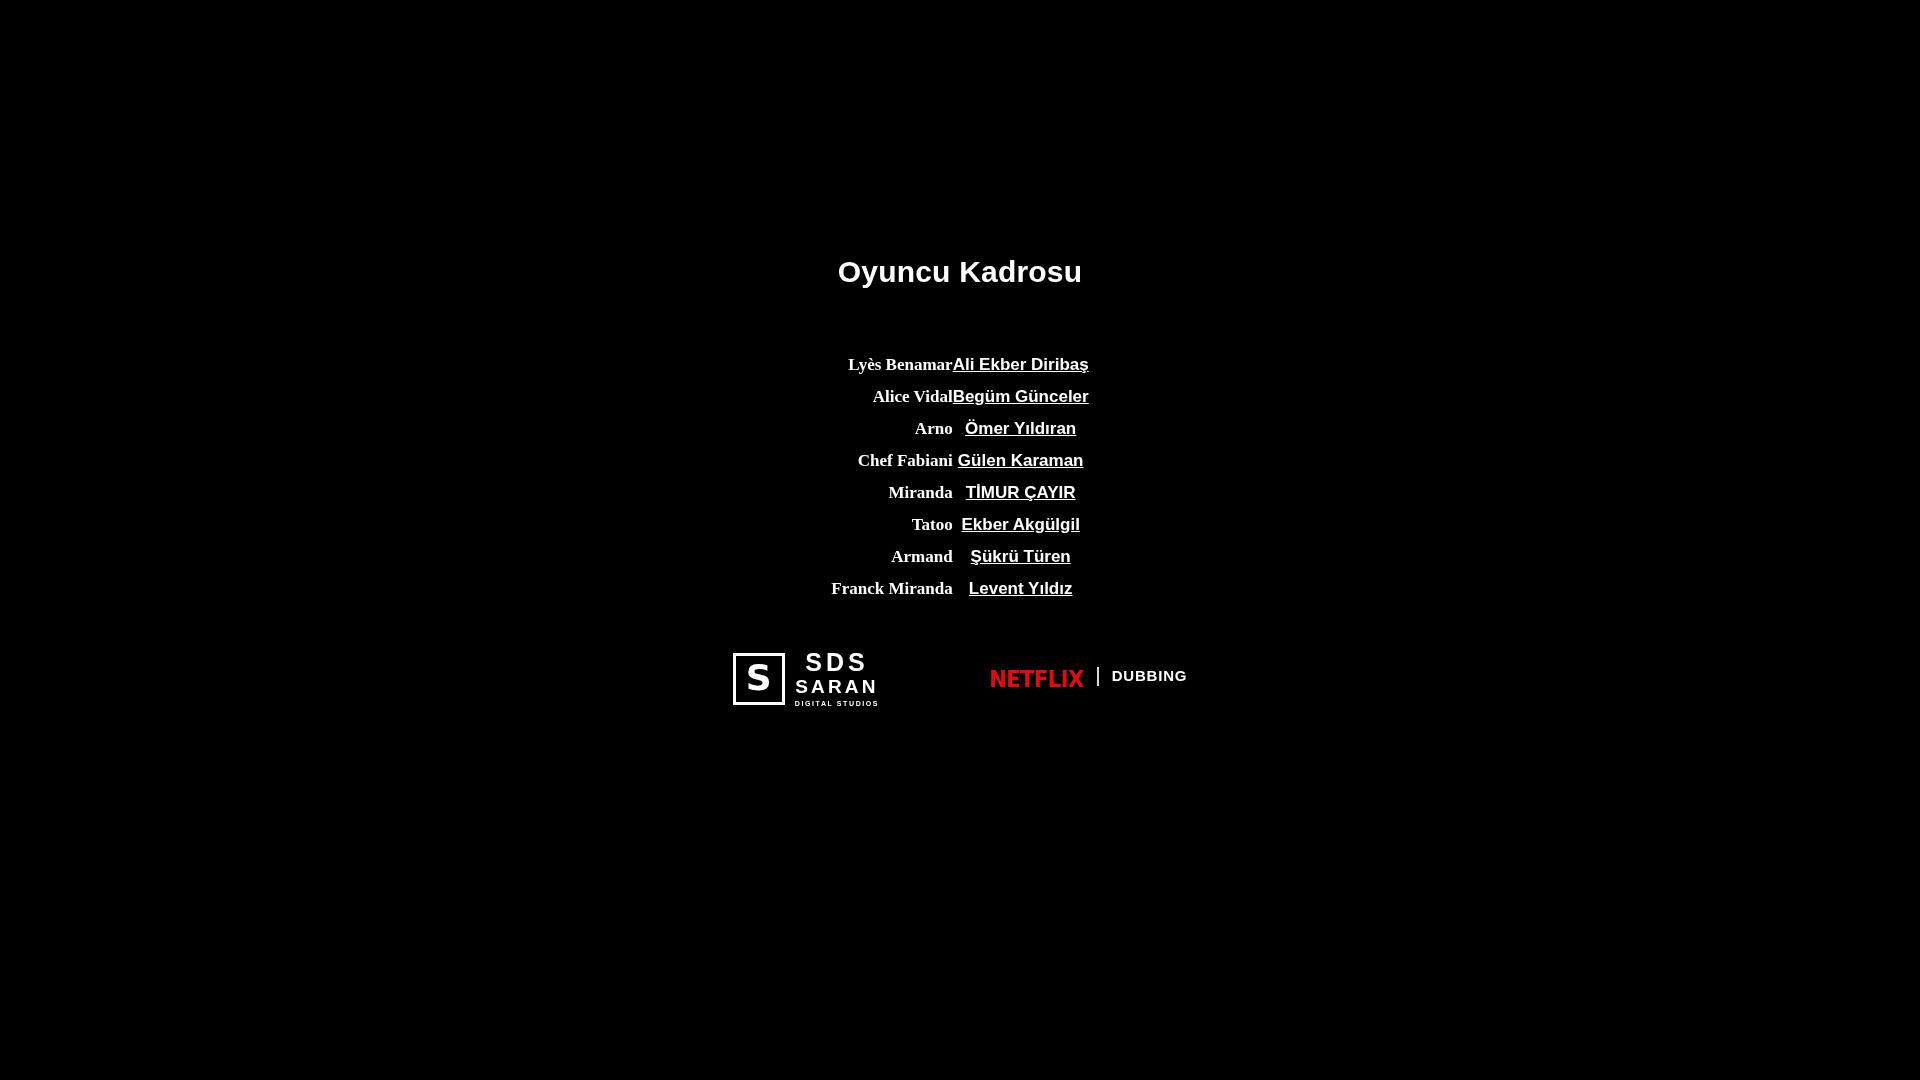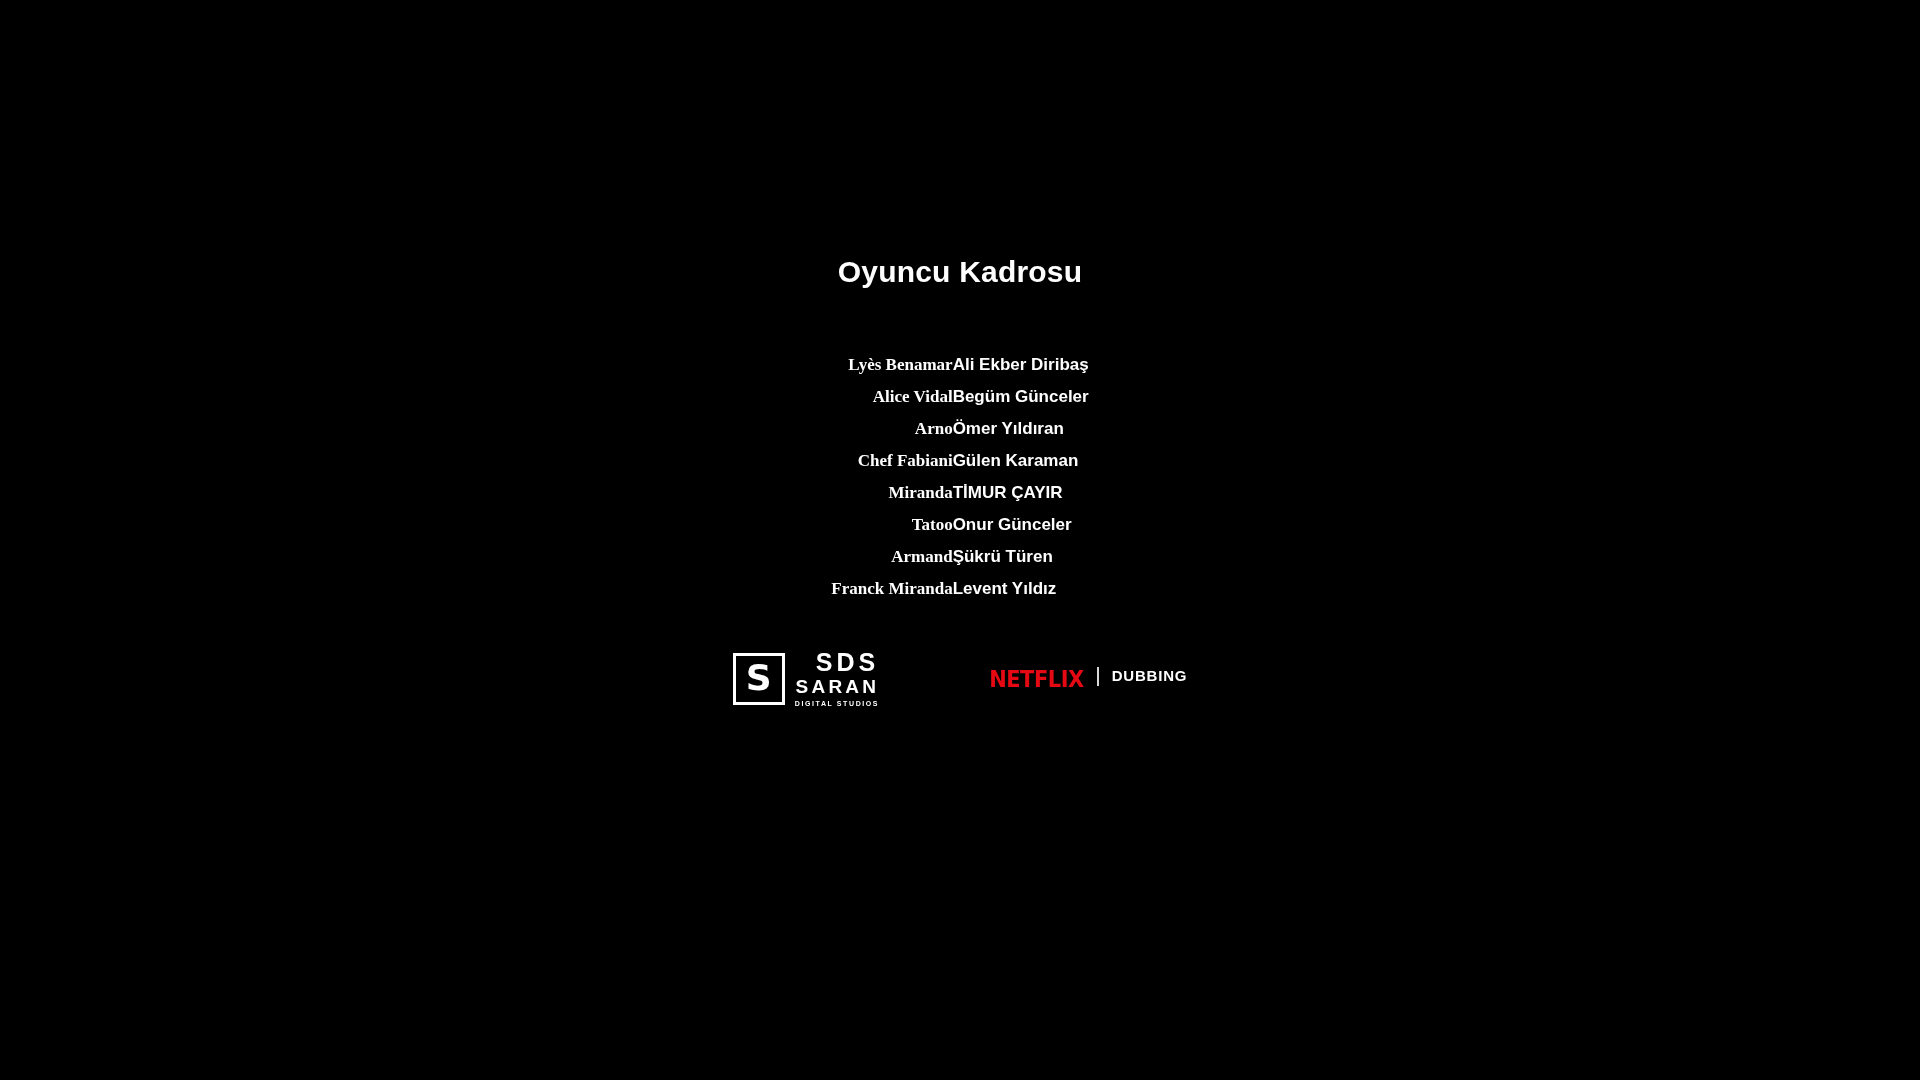--- a/index.html
+++ b/index.html
@@ -63,21 +63,22 @@
     white-space: nowrap;
   }
 
   .cast-role {
     text-align: right;
     padding-right: 42px;
     font-family: Liberation Serif, serif;
   }
 
   .cast-actor {
-    text-align: left;
+    text-align: center;
+    text-decoration: underline;
   }
 
   .logos-row {
     margin-top: 45px;
     display: flex;
     align-items: center;
     justify-content: center;
     gap: 110px;
   }
 
@@ -98,21 +99,21 @@
   }
   .sds-mark span {
     font-size: 36px;
     font-weight: bold;
     line-height: 1;
     color: #ffffff;
     font-family: "DejaVu Sans", sans-serif;
     margin-top: -2px;
   }
   .sds-words {
-    text-align: right;
+    text-align: center;
     line-height: 1;
   }
   .sds-line1 {
     font-size: 25px;
     font-weight: bold;
     letter-spacing: 4px;
     color: #ffffff;
     display: block;
   }
   .sds-line2 {
@@ -183,21 +184,21 @@
         <tr>
           <td class="cast-role">Chef Fabiani</td>
           <td class="cast-actor">Gülen Karaman</td>
         </tr>
         <tr>
           <td class="cast-role">Miranda</td>
           <td class="cast-actor">TİMUR ÇAYIR</td>
         </tr>
         <tr>
           <td class="cast-role">Tatoo</td>
-          <td class="cast-actor">Onur Günceler</td>
+          <td class="cast-actor">Ekber Akgülgil</td>
         </tr>
         <tr>
           <td class="cast-role">Armand</td>
           <td class="cast-actor">Şükrü Türen</td>
         </tr>
         <tr>
           <td class="cast-role">Franck Miranda</td>
           <td class="cast-actor">Levent Yıldız</td>
         </tr>
       </tbody>

